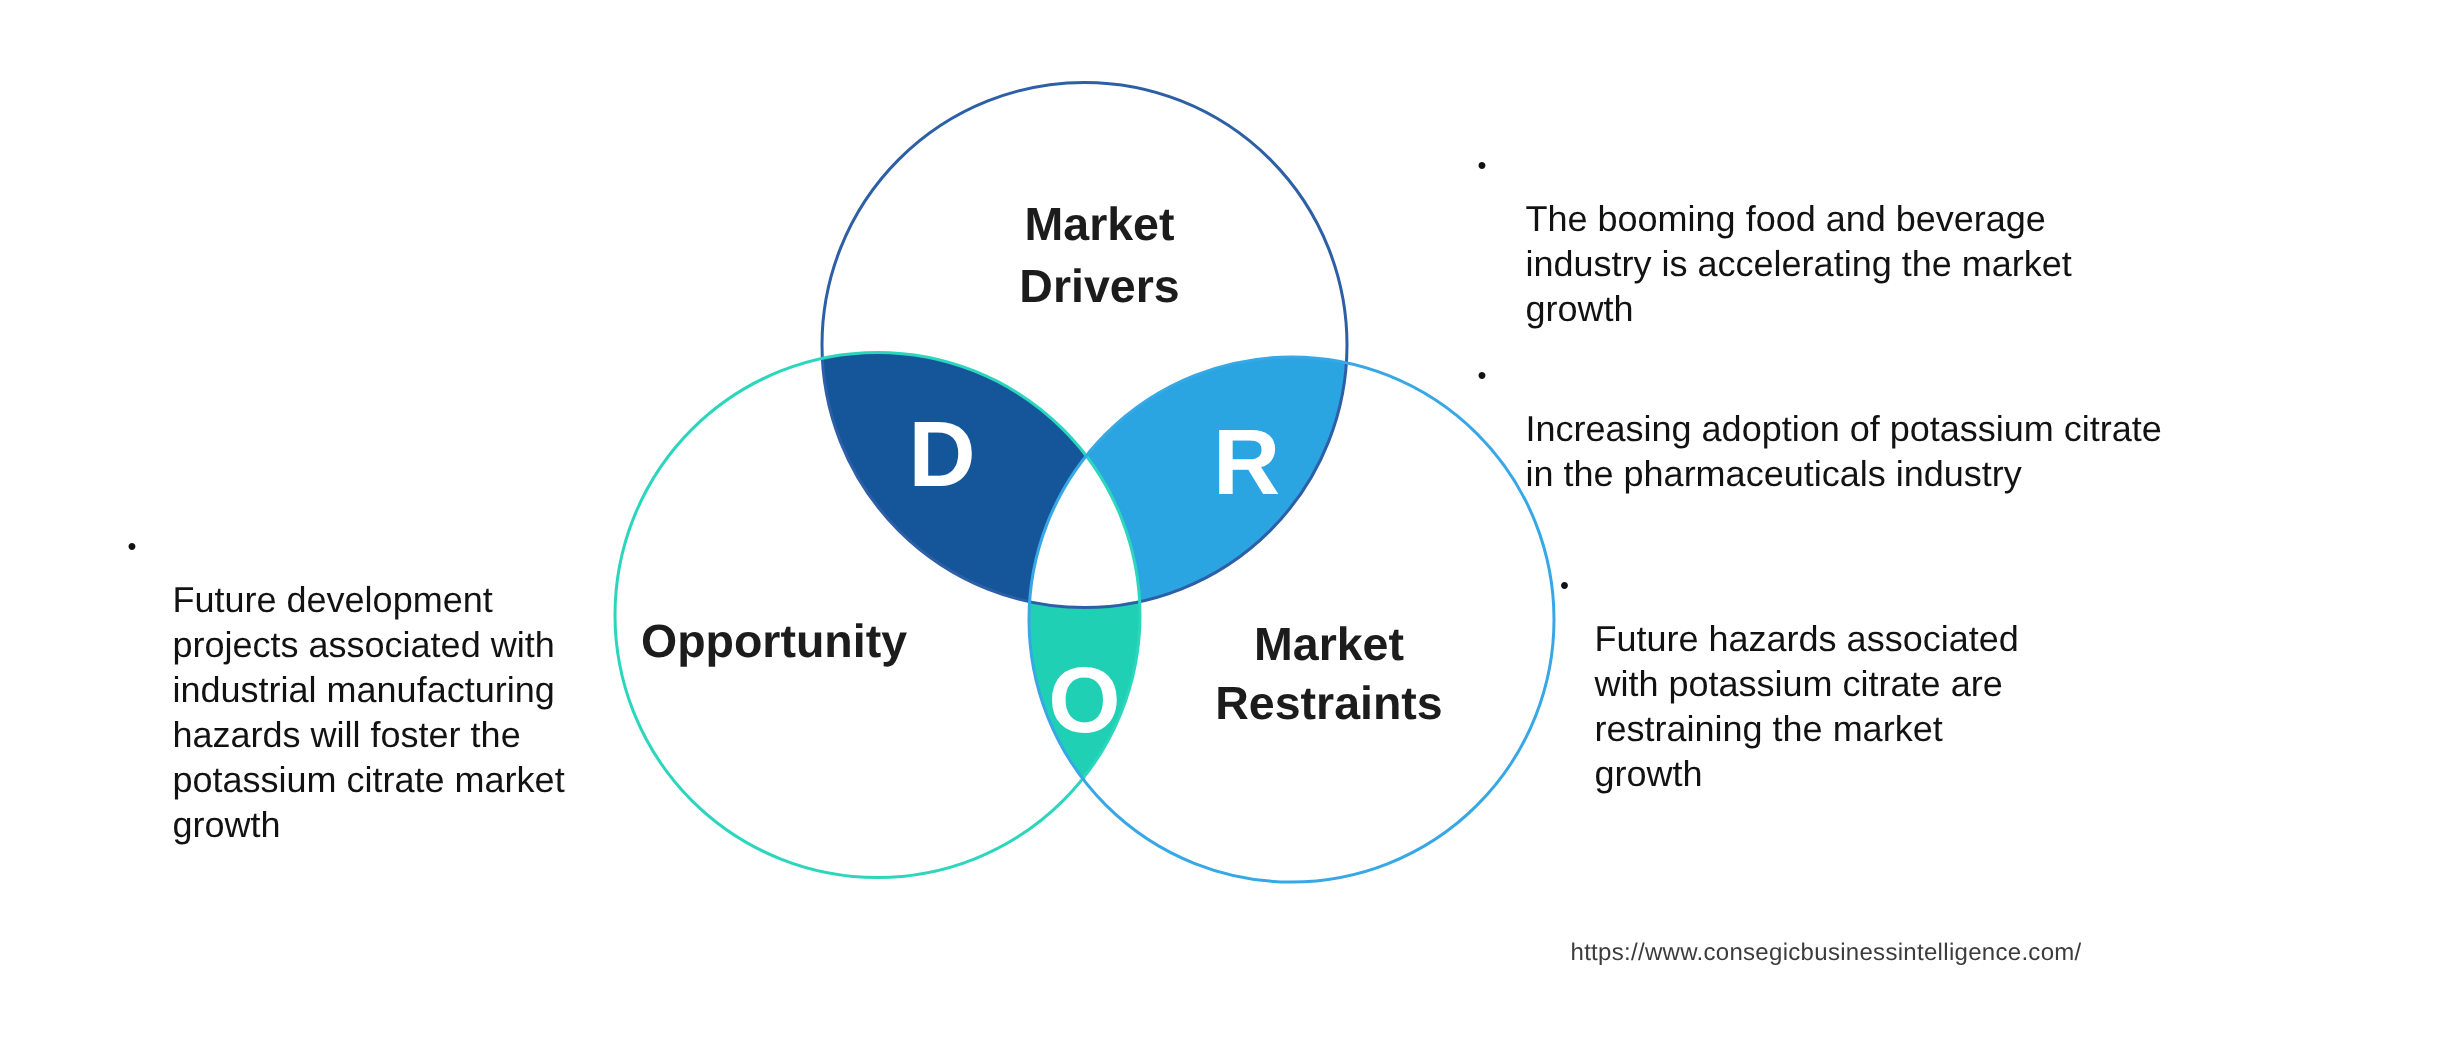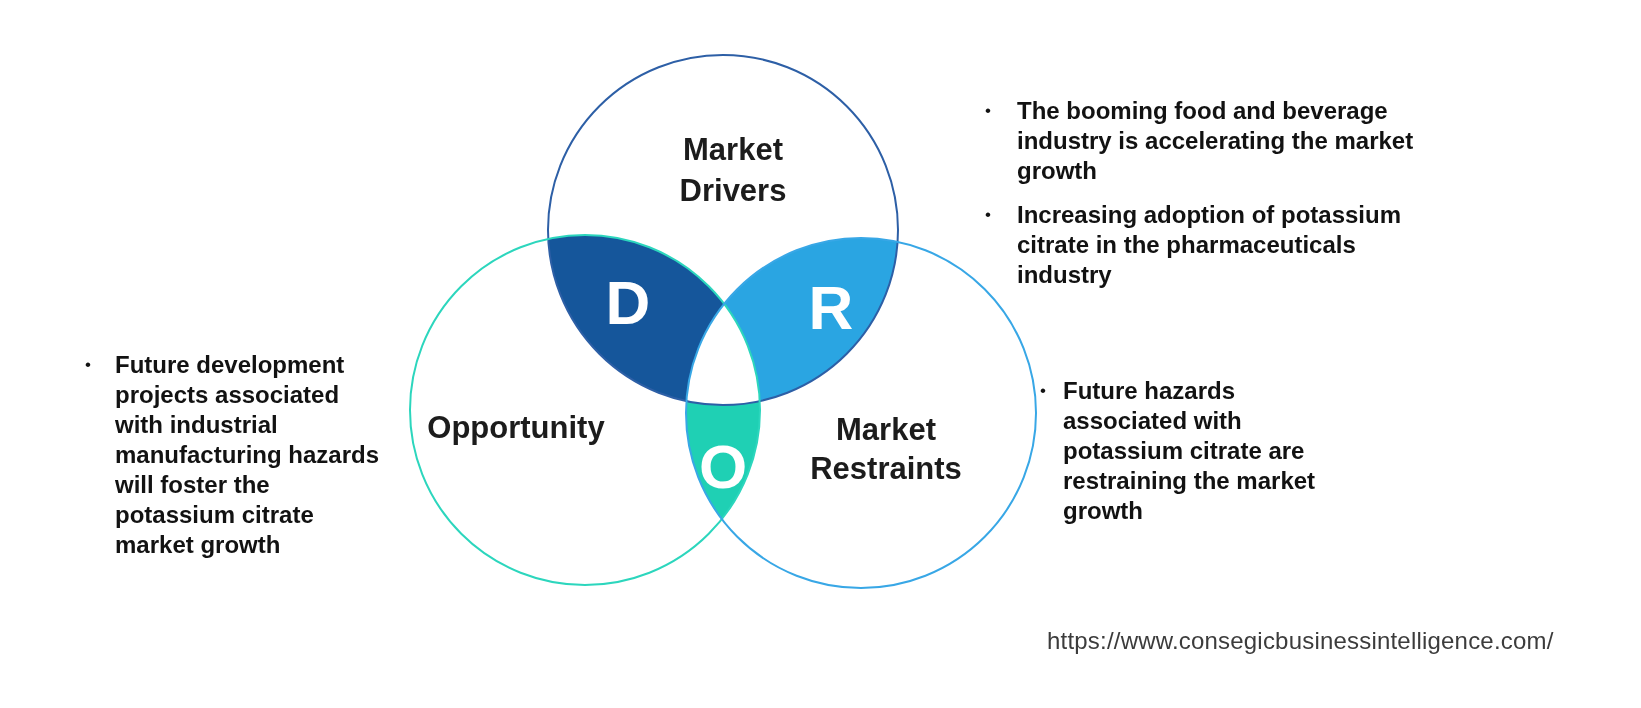--- a/index.html
+++ b/index.html
@@ -31,37 +31,38 @@
   .bullet-row { display: flex; align-items: flex-start; }
   .bullet-row + .bullet-row { margin-top: 14px; }
   .bullet-marker {
     flex: 0 0 auto;
     font-size: 17px;
     line-height: 30px;
   }
   .bullet-text {
     font-size: 24px;
     line-height: 30px;
-    font-weight: 700;
+    font-weight: 400;
     color: #121212;
+    margin-top: 36px;
   }
   .block-top-right { left: 985px; top: 96px; width: 465px; }
   .block-top-right .bullet-marker { width: 32px; }
   .block-left { left: 85px; top: 350px; width: 302px; }
   .block-left .bullet-marker { width: 30px; }
   .block-left .bullet-text { width: 272px; }
   .block-bottom-right { left: 1040px; top: 376px; width: 323px; }
   .block-bottom-right .bullet-marker { width: 23px; }
   .block-bottom-right .bullet-text { width: 300px; }
 
   .source-url {
     position: absolute;
     left: 1047px;
     top: 627px;
-    font-size: 24px;
+    font-size: 16px;
     font-weight: 400;
     color: #3c3c3c;
     letter-spacing: 0.2px;
   }
 </style>
 </head>
 <body>
 
 <div class="canvas">
 

